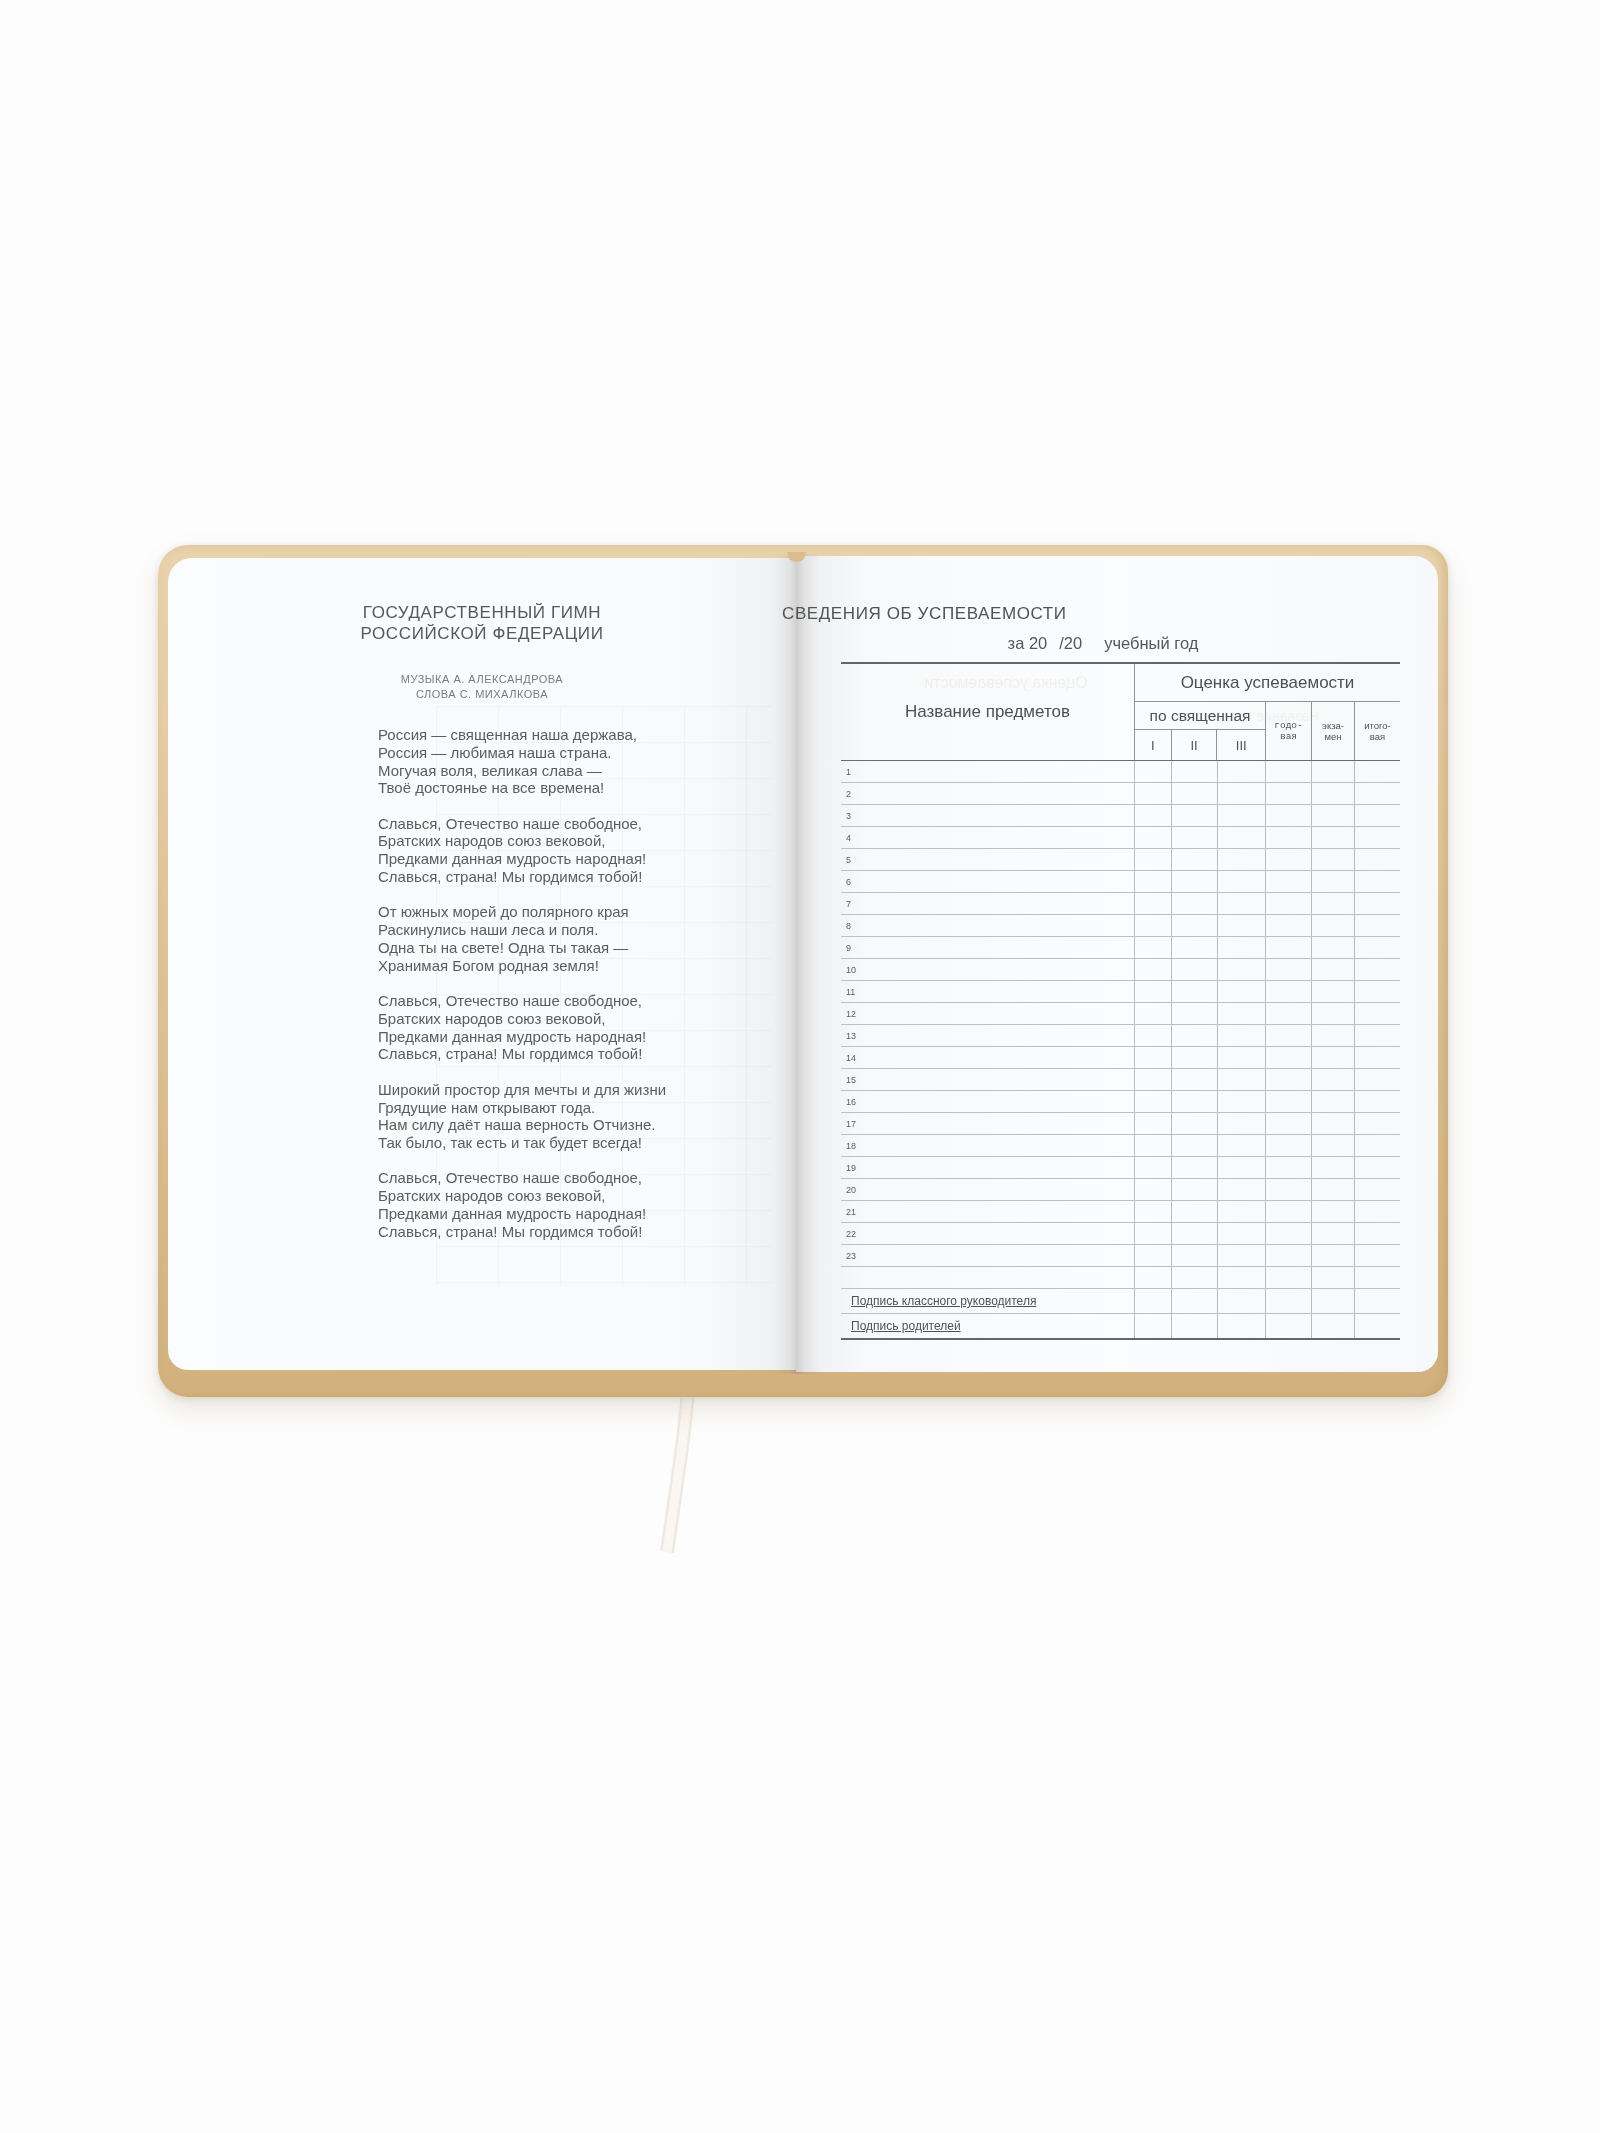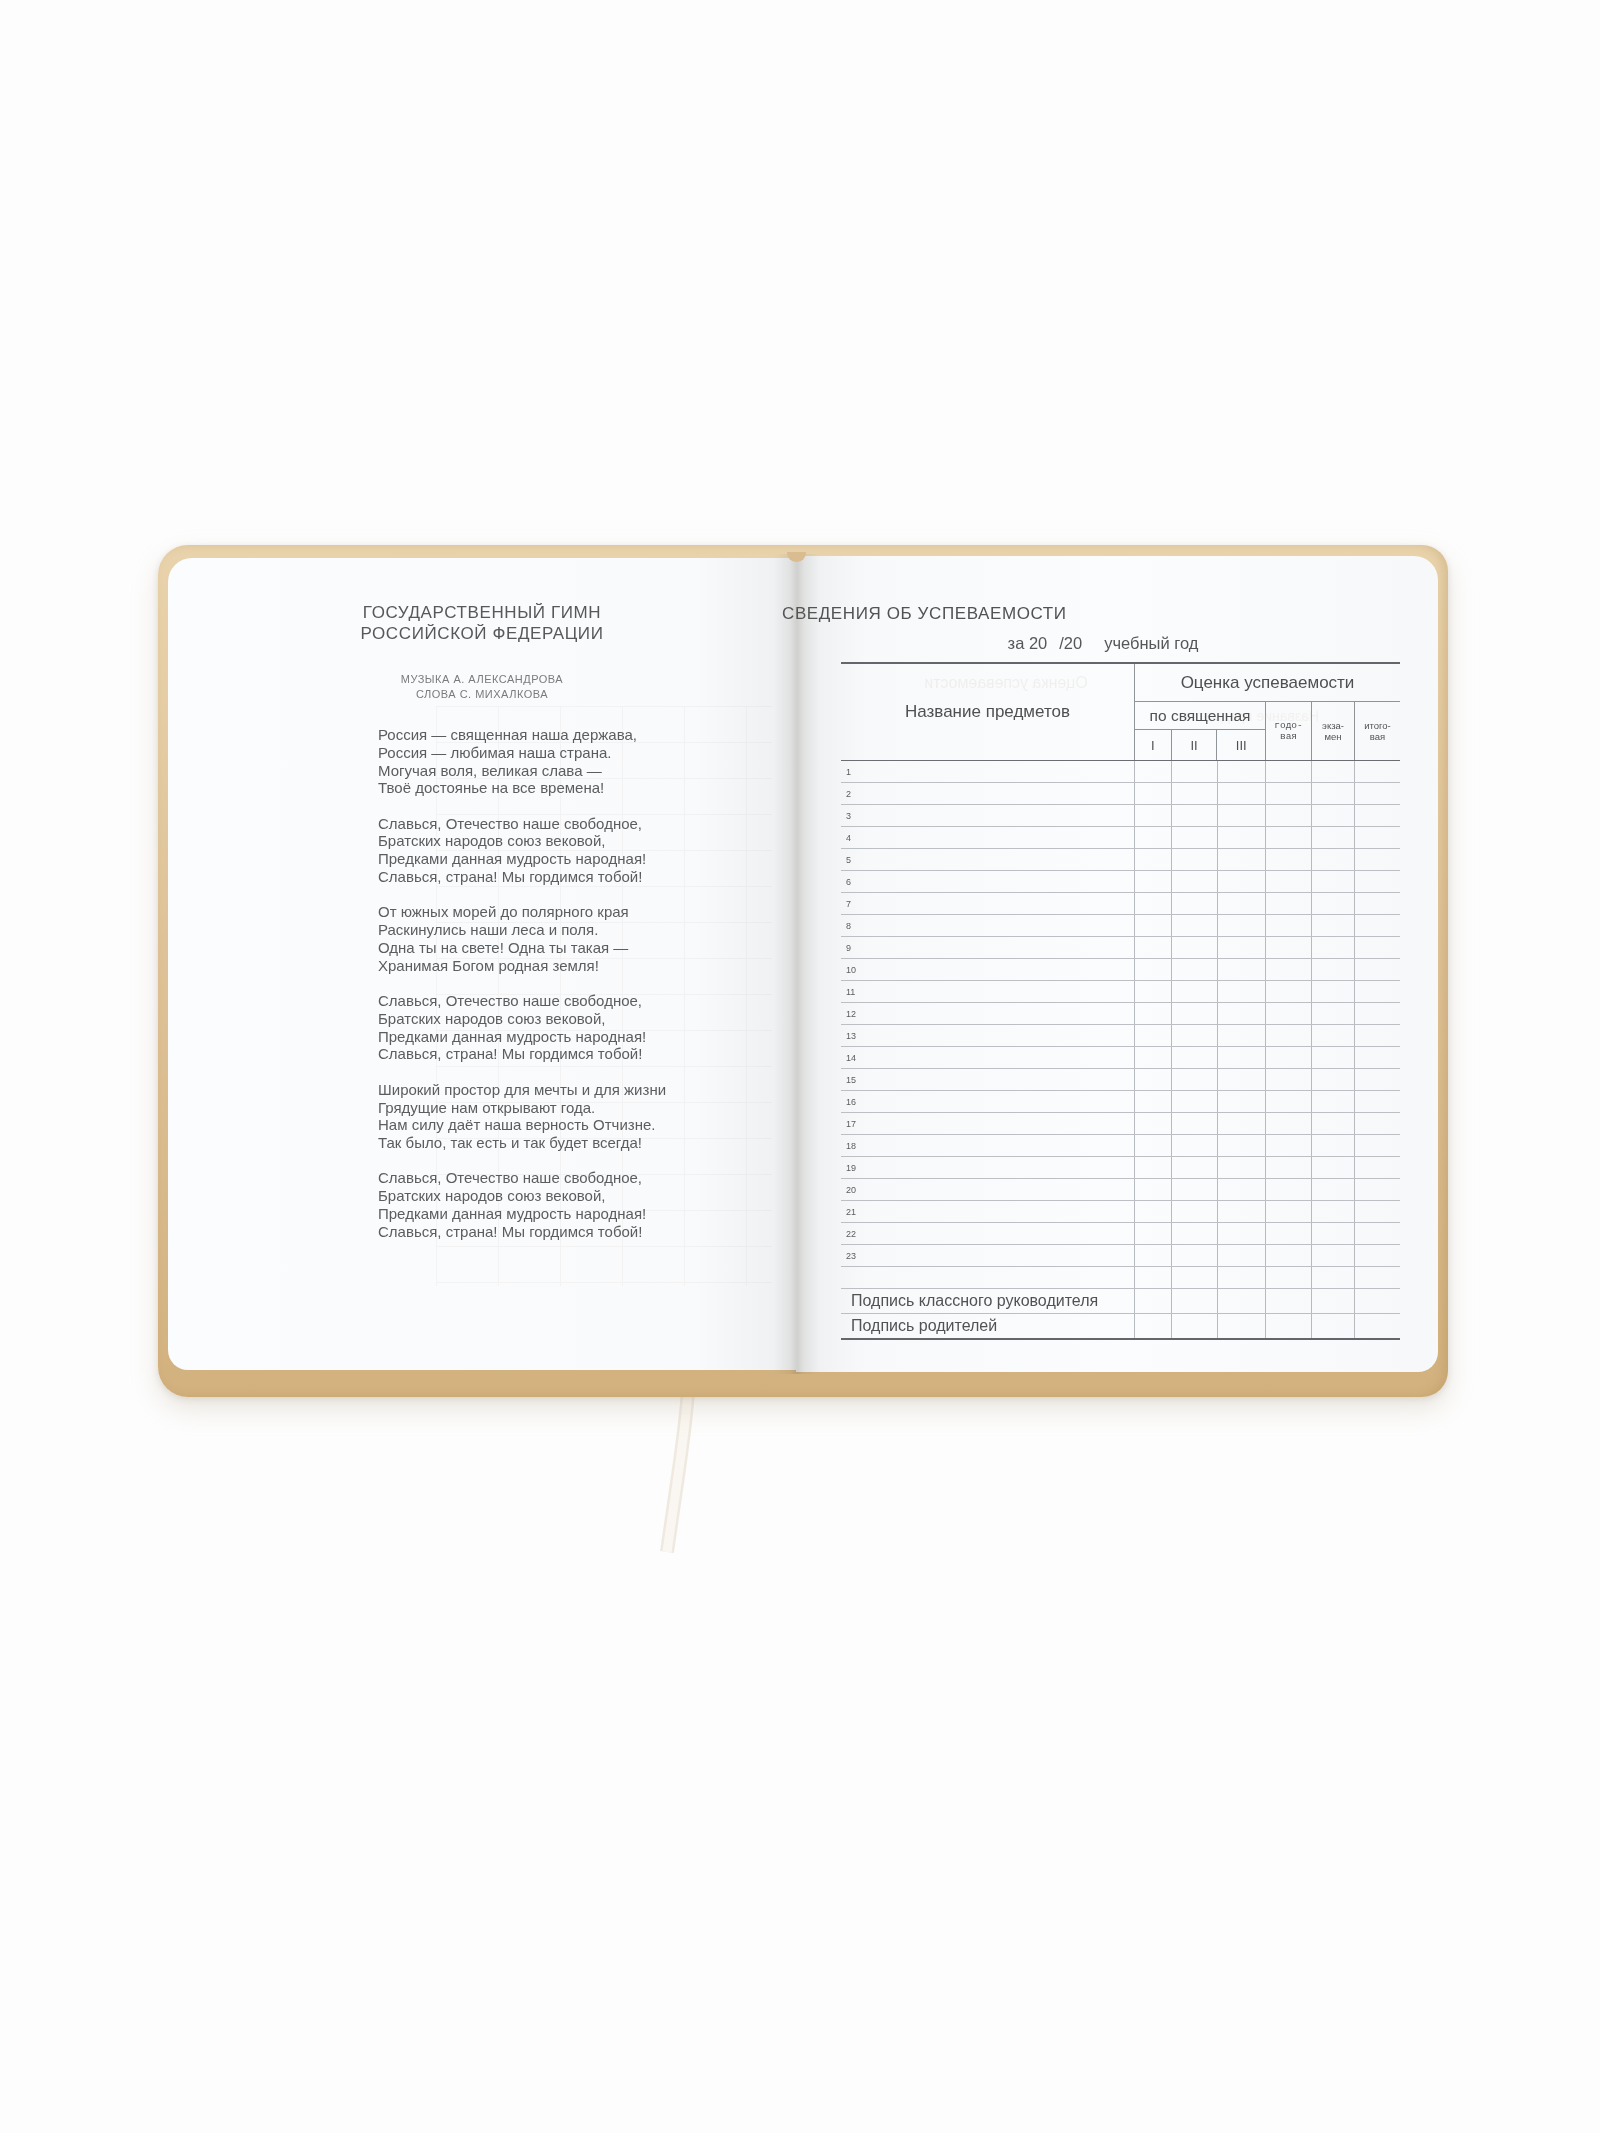--- a/index.html
+++ b/index.html
@@ -62,21 +62,21 @@
         font-size:9.5px;line-height:11px;color:#515355;}
   .vr{border-right:1px solid #b7bbc0;}
   .hvr{border-right:1px solid #909499;}
   .c{height:100%;}
   .w-sub{width:294px;} .w1{width:37px;} .w2{width:46px;} .w3{width:48px;}
   .w4{width:46px;font-family:Liberation Mono, monospace;} .w5{width:43px;} .w6{width:45px;}
   .brow{display:flex;height:22px;border-bottom:1px solid #bcc0c4;}
   .rownum{font-size:9px;color:#5a5c5e;padding:2px 0 0 5px;display:inline-block;}
   .sig1{height:25px;} .sig2{height:24px;border-bottom:none;}
   .siglabel{display:flex;align-items:center;justify-content:flex-start;
-        padding-left:10px;font-size:16px;color:#505254;}
+        padding-left:10px;font-size:12px;color:#505254;text-decoration:underline;}
 </style>
 </head>
 <body>
 
 <div class="canvas">
 
   <div class="ribbon">
     <svg width="90" height="210" viewBox="0 0 90 210">
       <path d="M50 0 C49 60 38 122 27 200" stroke="#efe9e0" stroke-width="14" fill="none"></path>
       <path d="M50 0 C49 60 38 122 27 200" stroke="#faf7f2" stroke-width="9" fill="none"></path>

